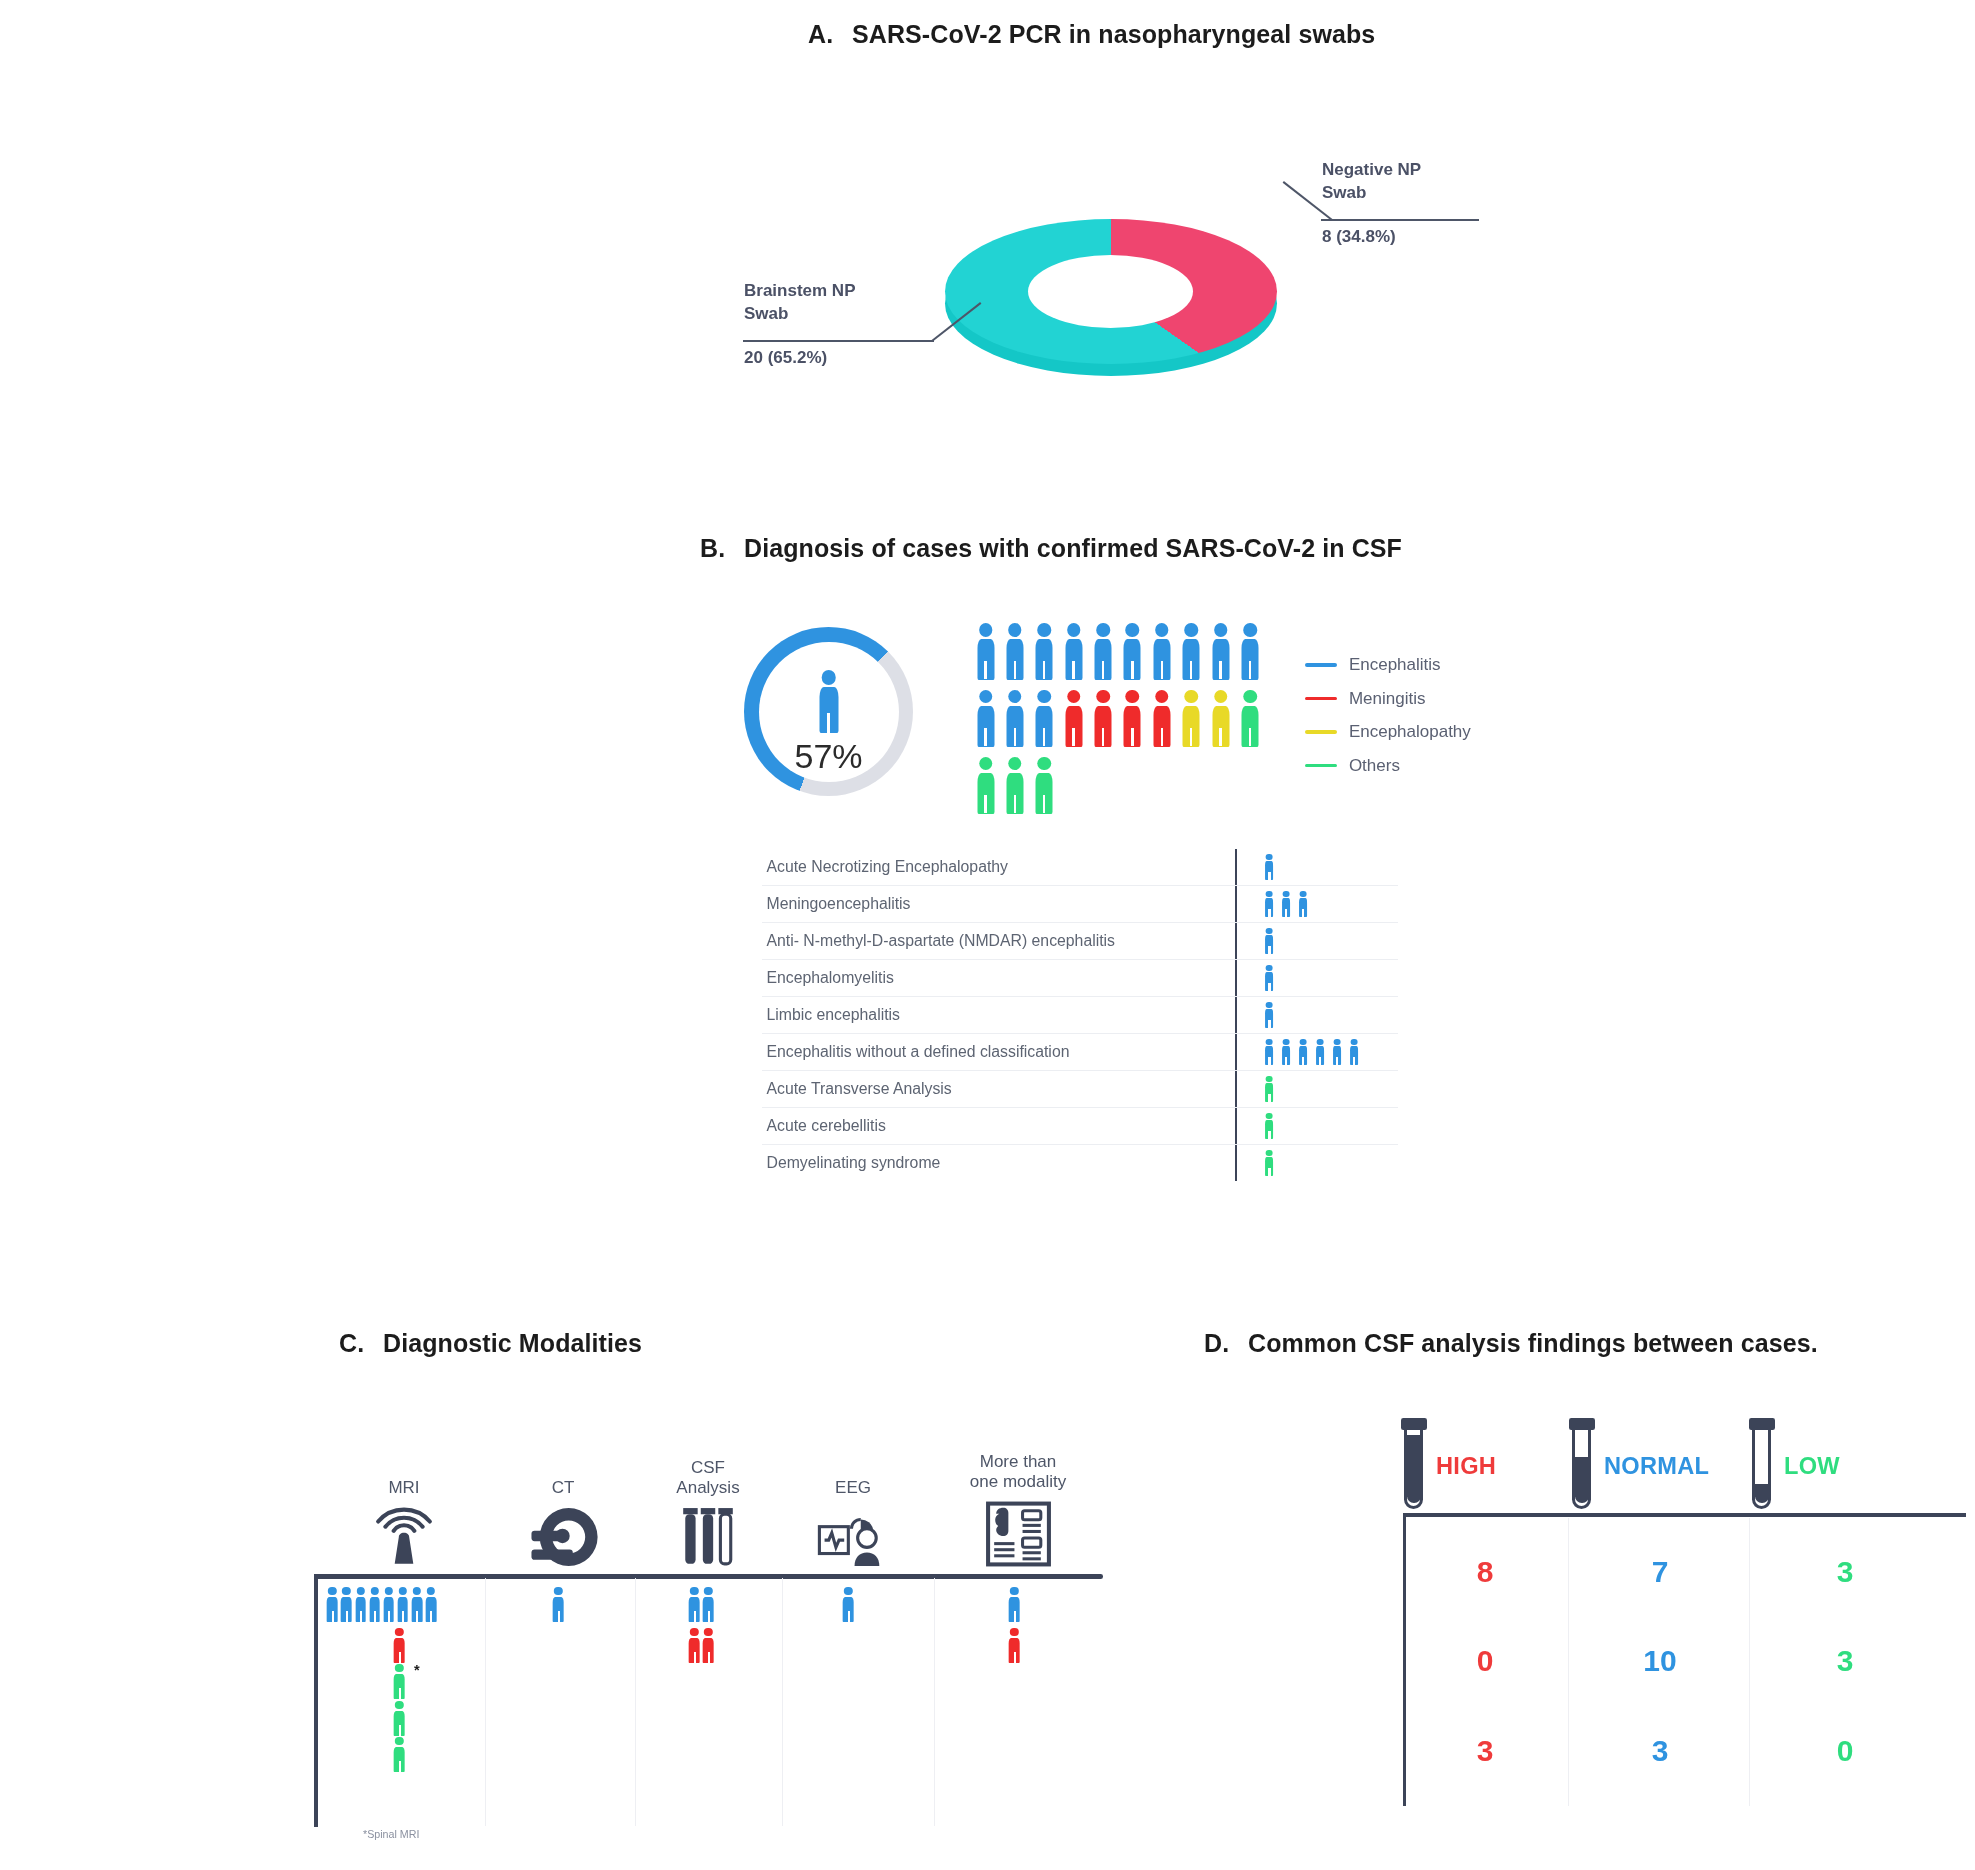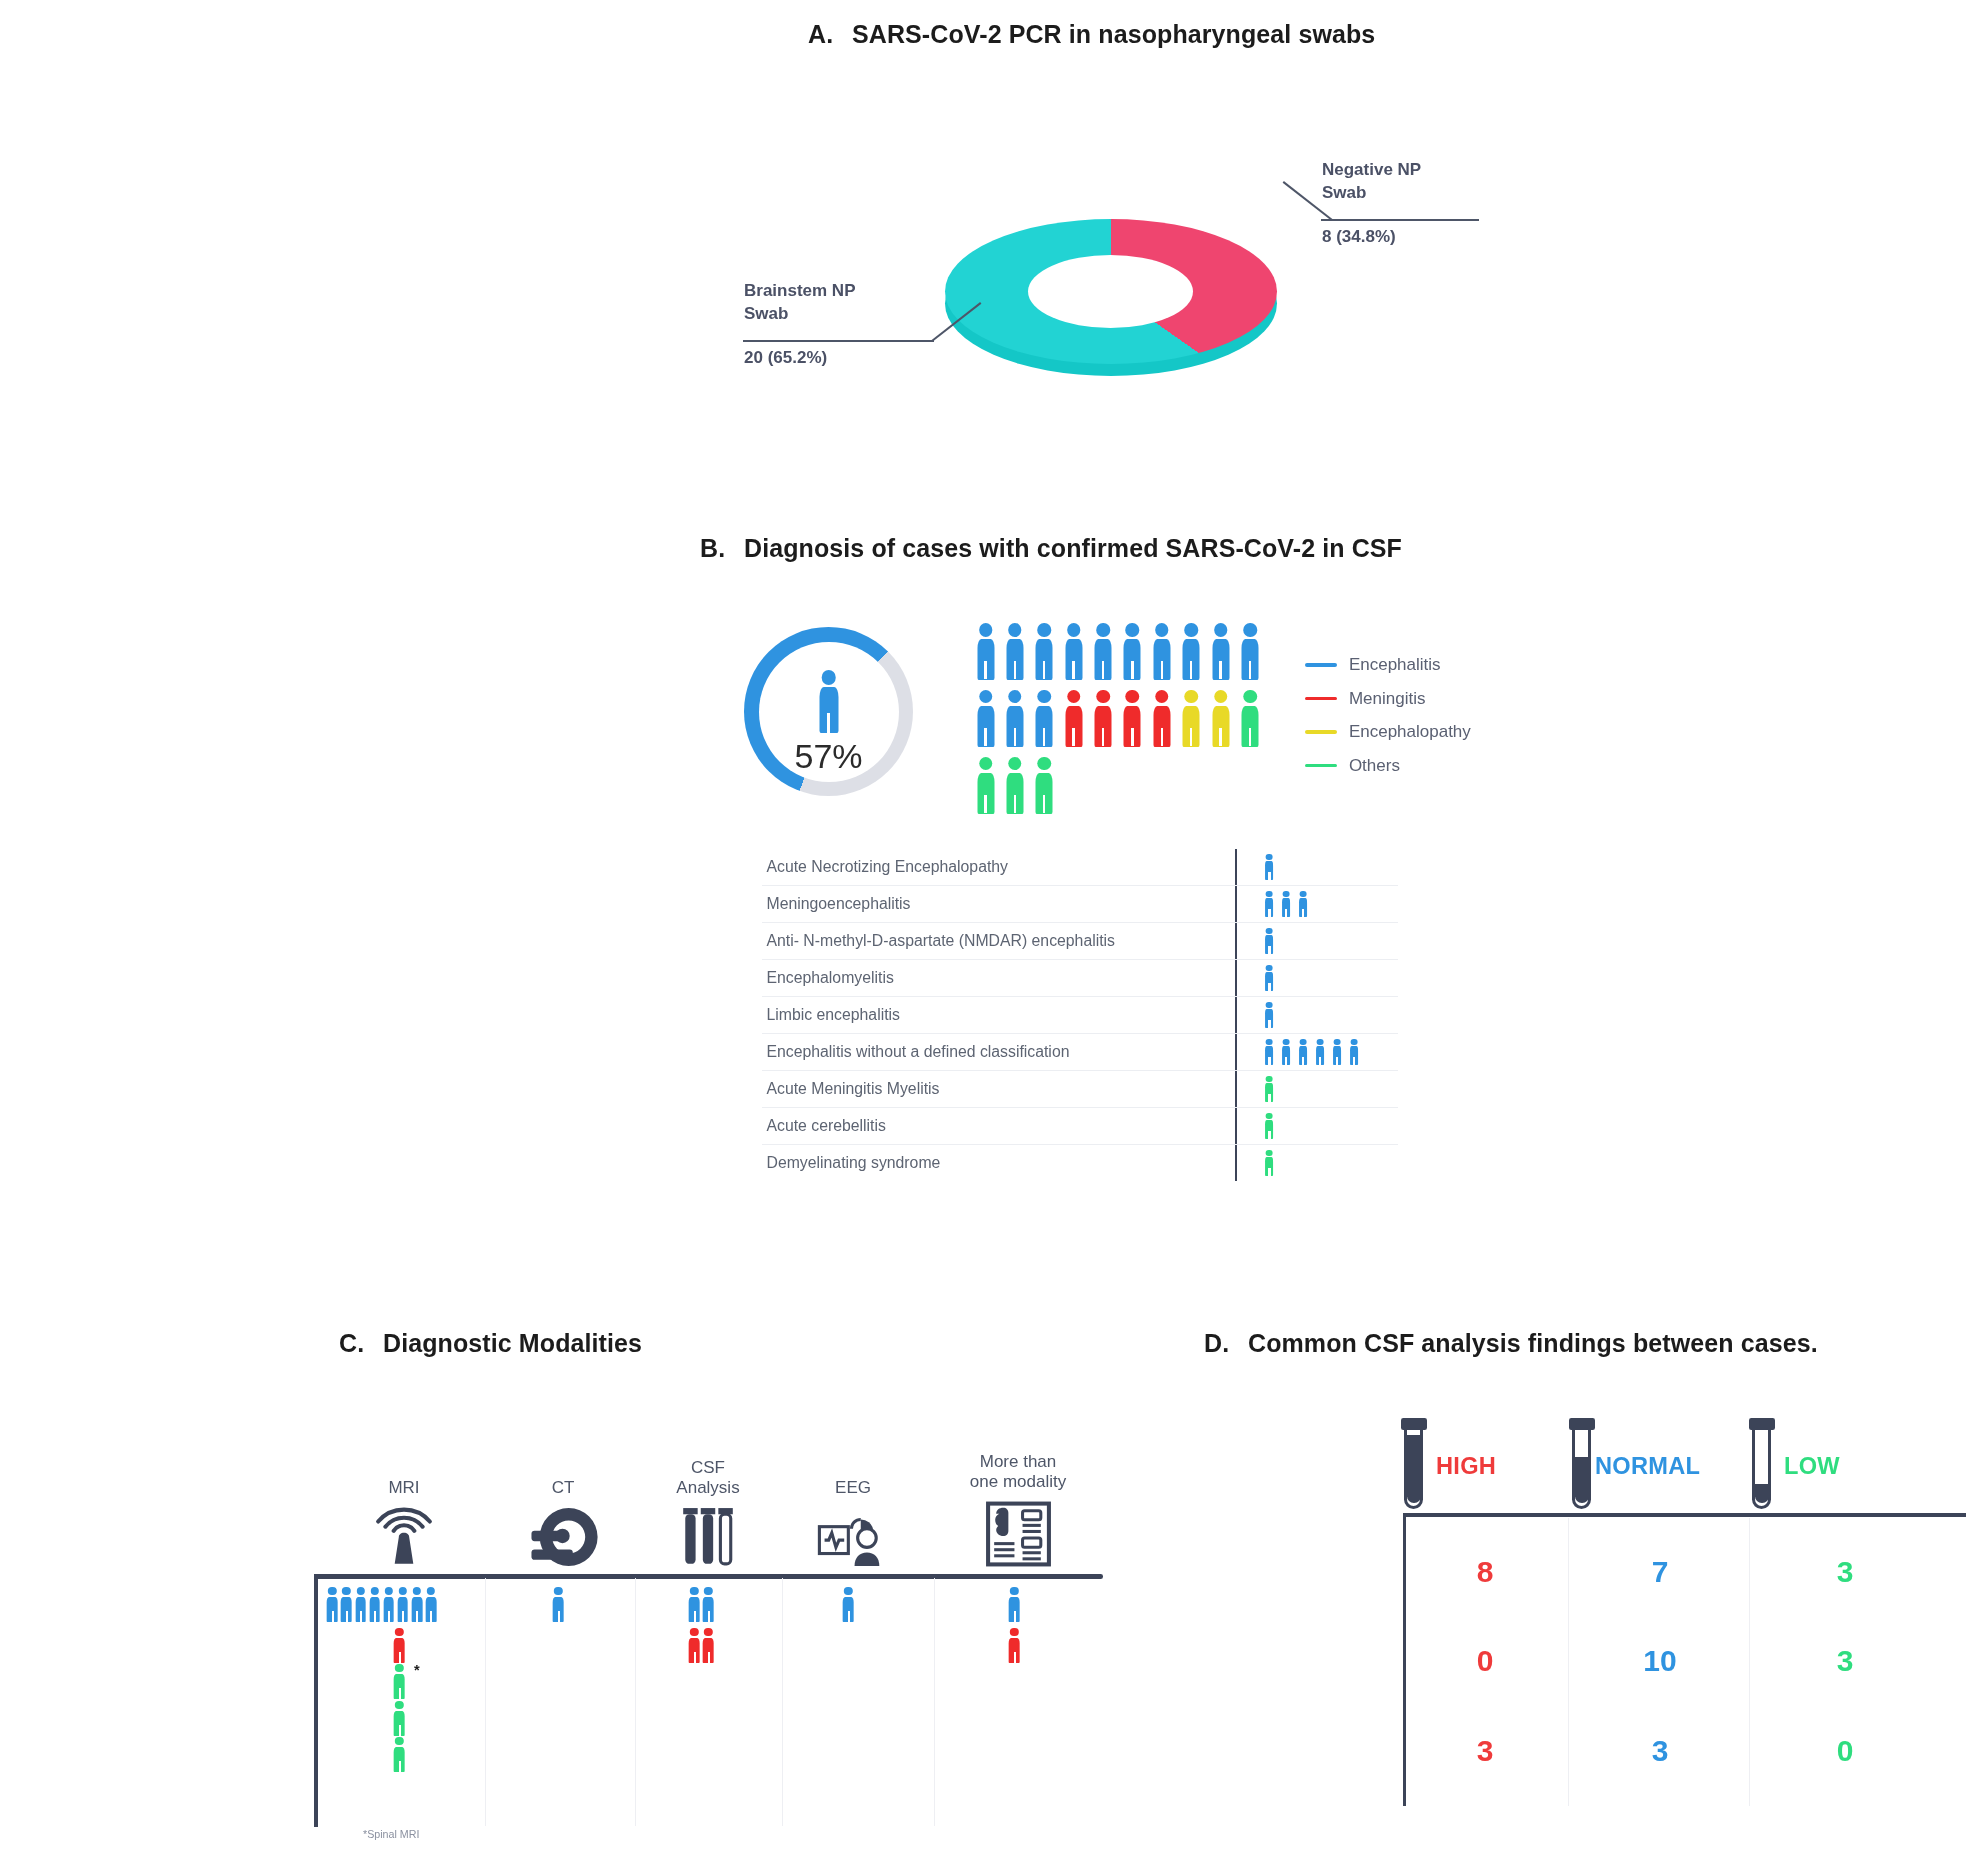--- a/index.html
+++ b/index.html
@@ -360,21 +360,21 @@
           <i class="lgap" style="left:2.8px;top:18.6px;width:2.3px;height:8.4px;background:#fff"></i>
         </span>
         <span class="p" style="width: 7.9px; height: 27px;">
           <i class="head" style="width:6.8px;height:6.8px;background:#2f93e0"></i>
           <i class="body" style="top:7.9px;width:7.9px;height:19px;background:#2f93e0"></i>
           <i class="lgap" style="left:2.8px;top:18.6px;width:2.3px;height:8.4px;background:#fff"></i>
         </span>
       </div>
     </div>
     <div class="brow">
-      <div class="bname">Acute Meningitis Myelitis</div>
+      <div class="bname">Acute Transverse Analysis</div>
       <div class="bicons" style="gap: 9px; display: flex;">
         <span class="p" style="width: 7.9px; height: 27px;">
           <i class="head" style="width:6.8px;height:6.8px;background:#2fdd7f"></i>
           <i class="body" style="top:7.9px;width:7.9px;height:19px;background:#2fdd7f"></i>
           <i class="lgap" style="left:2.8px;top:18.6px;width:2.3px;height:8.4px;background:#fff"></i>
         </span>
       </div>
     </div>
     <div class="brow">
       <div class="bname">Acute cerebellitis</div>
@@ -602,21 +602,21 @@
 </div>
 <div class="abs" style="left:0;top:0;">
     <div style="position: absolute; display: flex; align-items: center; gap: 9px; top: 1418px; left: 1401px;">
       <div class="tube">
         <div class="tube-body"></div>
         <div class="tube-fill" style="height:68px;bottom:11.3px;"></div>
         <div class="tube-cap"></div>
       </div>
       <div class="dcat" style="color: rgb(239, 59, 59);">HIGH</div>
     </div>
-    <div style="position: absolute; display: flex; align-items: center; top: 1418px; left: 1569px;">
+    <div style="position: absolute; display: flex; align-items: center; gap: 9px; top: 1418px; left: 1569px;">
       <div class="tube">
         <div class="tube-body"></div>
         <div class="tube-fill" style="height:46px;bottom:11.3px;"></div>
         <div class="tube-cap"></div>
       </div>
       <div class="dcat" style="color: rgb(47, 147, 224);">NORMAL</div>
     </div>
     <div style="position: absolute; display: flex; align-items: center; gap: 9px; top: 1418px; left: 1749px;">
       <div class="tube">
         <div class="tube-body"></div>

